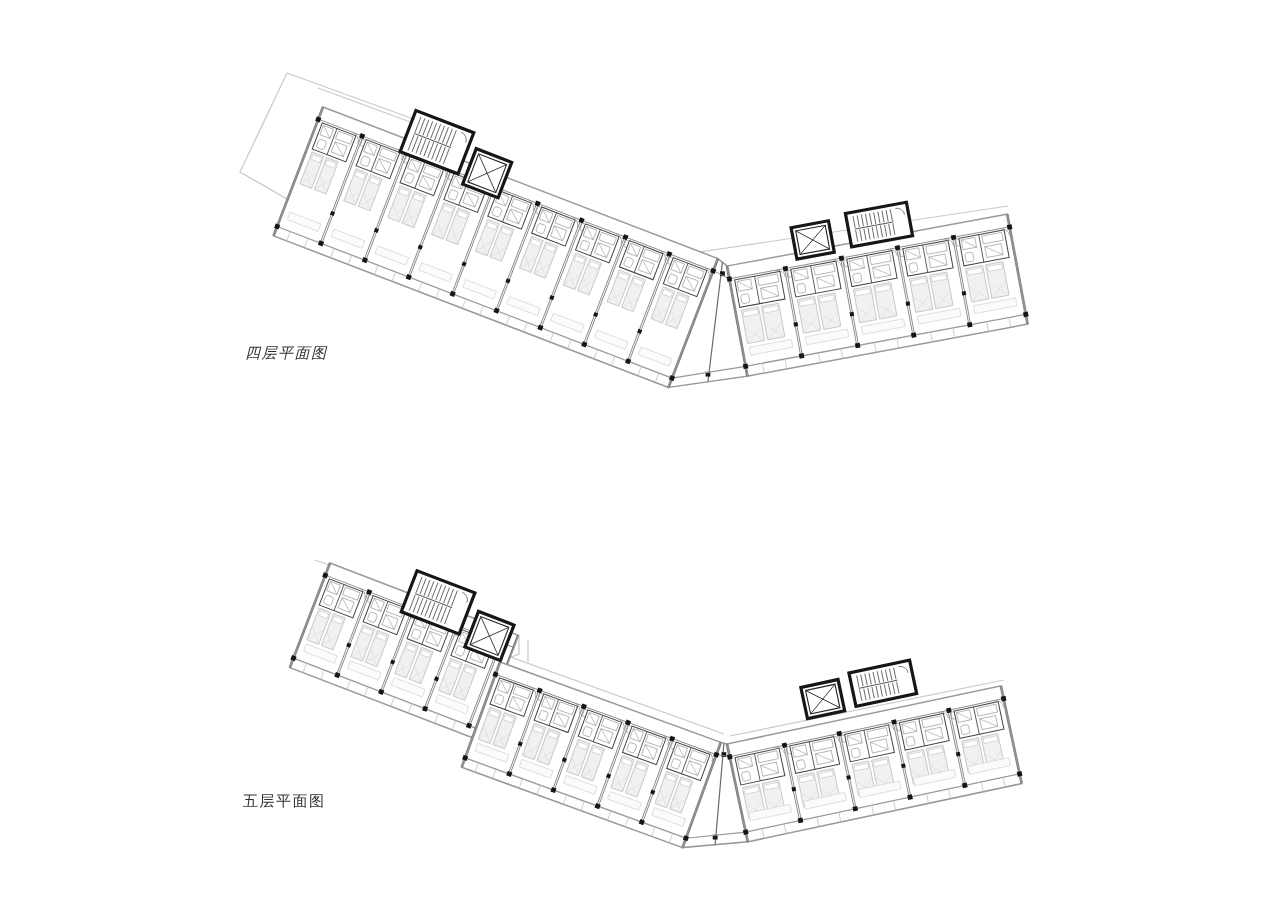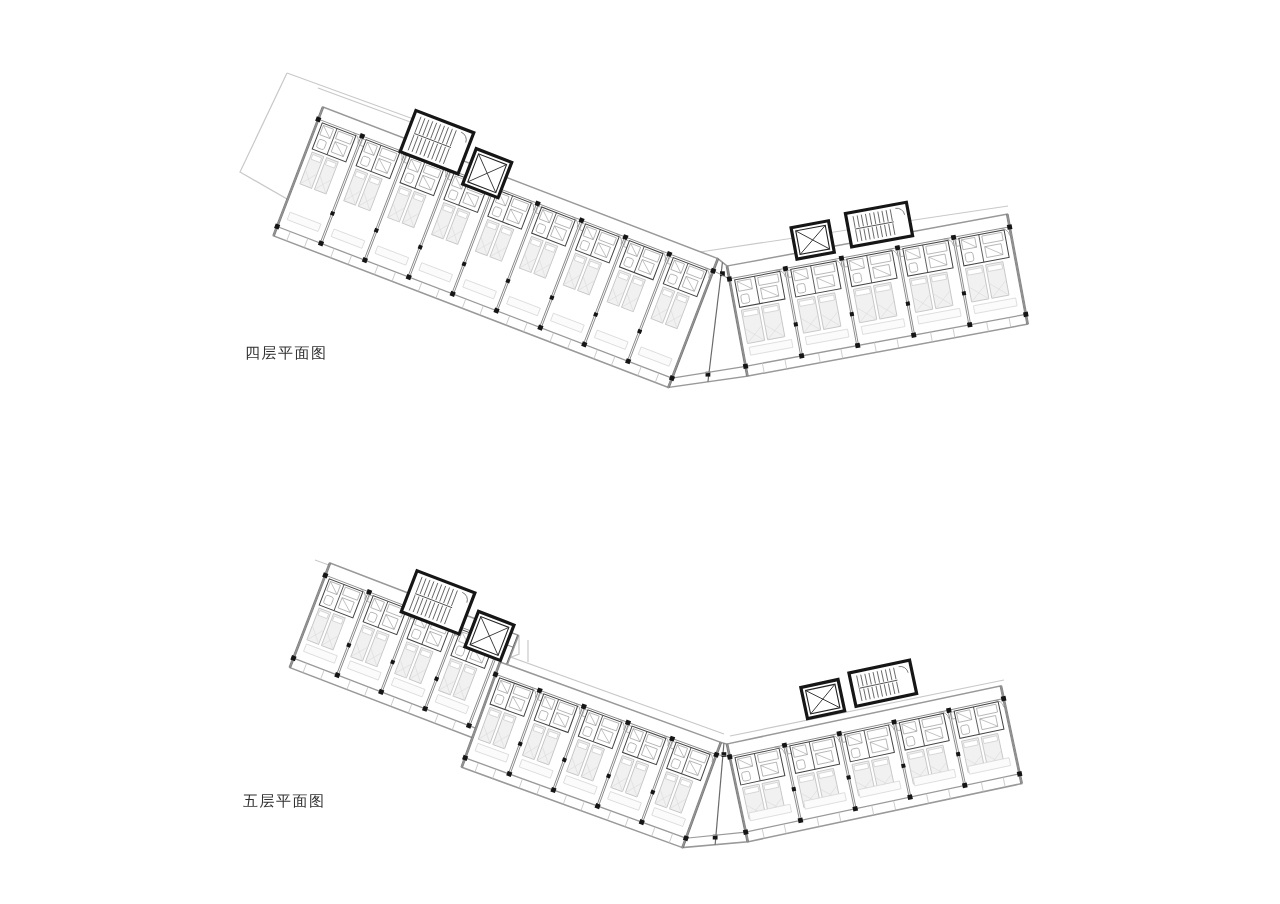--- a/index.html
+++ b/index.html
@@ -950,15 +950,15 @@
           <line x1="32.199999999999996" y1="-40" x2="32.199999999999996" y2="-14" stroke="#3a3a3a" stroke-width="0.7"></line>
           <line x1="36.4" y1="-40" x2="36.4" y2="-14" stroke="#3a3a3a" stroke-width="0.7"></line>
           <line x1="40.6" y1="-40" x2="40.6" y2="-14" stroke="#3a3a3a" stroke-width="0.7"></line>
           <line x1="44.800000000000004" y1="-40" x2="44.800000000000004" y2="-14" stroke="#3a3a3a" stroke-width="0.7"></line>
           <line x1="7" y1="-27" x2="46" y2="-27" stroke="#ffffff" stroke-width="2.5"></line>
           <line x1="7" y1="-27" x2="46" y2="-27" stroke="#3a3a3a" stroke-width="0.8"></line>
           <path d="M 50 -40 A 8 8 0 0 1 58 -32" fill="none" stroke="#555555" stroke-width="0.7"></path>
         </g>
       </g>
     </svg>
-  <div class="plan-label" id="label-0" style="left: 245px; top: 344px;">四层平面图</div>
+  <div class="plan-label" id="label-0" style="left: 245px; top: 344px; font-style: italic;">四层平面图</div>
   <div class="plan-label" id="label-1" style="left: 243px; top: 792px; font-family: Liberation Mono, monospace;">五层平面图</div>
 </div>
 
 </body></html>

